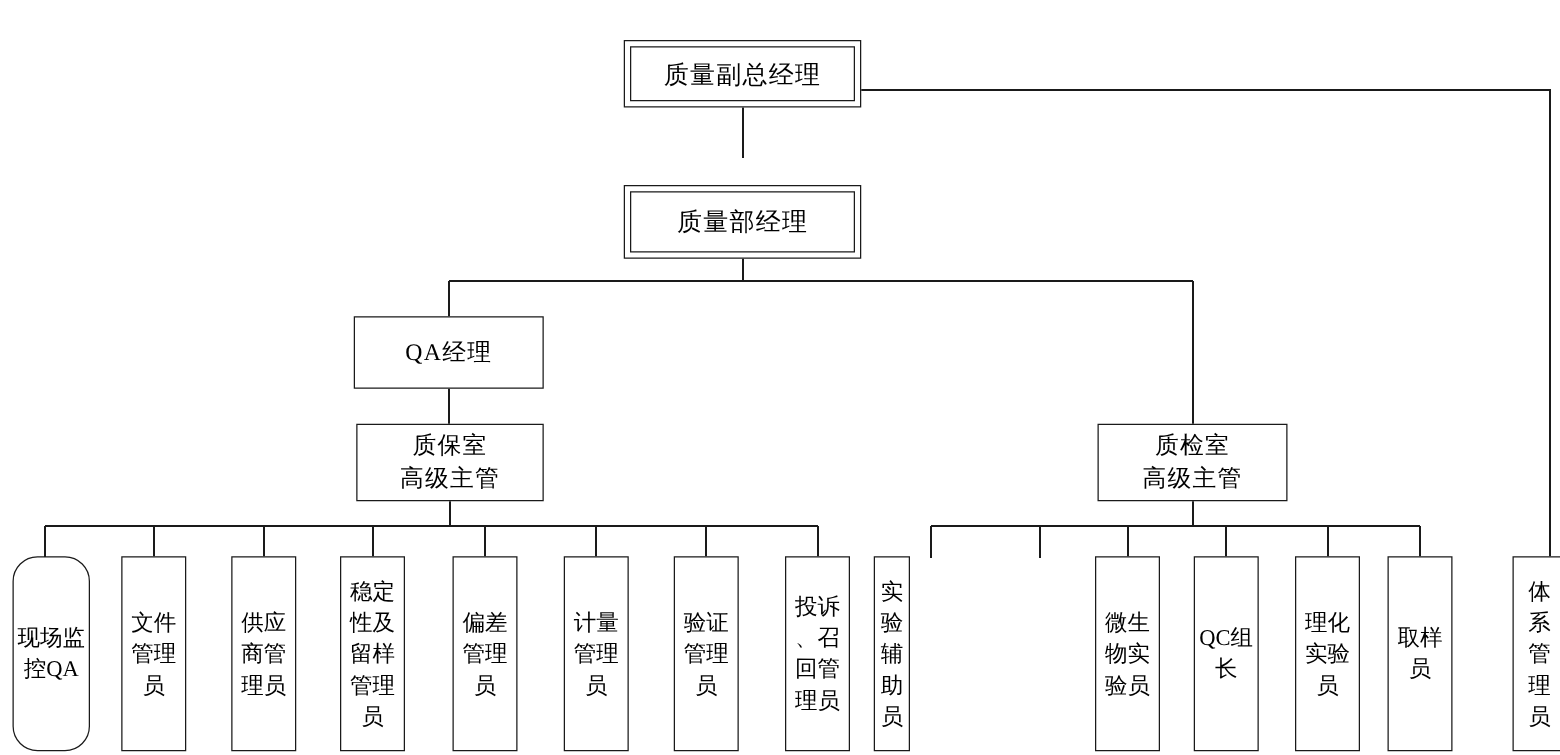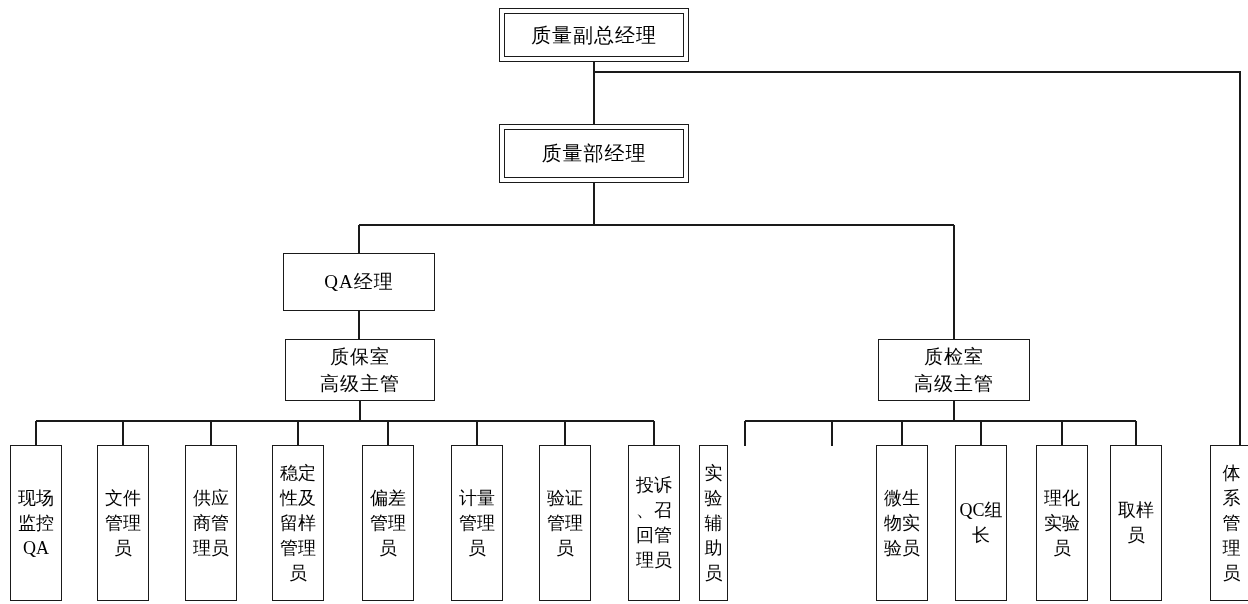--- a/index.html
+++ b/index.html
@@ -17,21 +17,21 @@
   .lines line { stroke: #1a1a1a; stroke-width: 1.6; }
   .node {
     position: absolute;
     border: 1.6px solid #1a1a1a;
     background: #ffffff;
     display: flex;
     align-items: center;
     justify-content: center;
     text-align: center;
   }
-  .double { padding: 4px; }
+  .double { padding: 4px; margin-top: 24px; }
   .double .inner {
     border: 1.6px solid #1a1a1a;
     width: 100%;
     height: 100%;
     display: flex;
     align-items: center;
     justify-content: center;
   }
   .lvl1 { font-size: 20px; letter-spacing: 1px; }
   .lvl2 { font-size: 19px; letter-spacing: 1px; }
@@ -103,21 +103,21 @@
   <div class="node" style="left:285px; top:339px; width:150px; height:62px;">
     <span class="two-line">质保室
 高级主管</span>
   </div>
 
   <div class="node" style="left:878px; top:339px; width:152px; height:62px;">
     <span class="two-line">质检室
 高级主管</span>
   </div>
 
-  <div class="node tall" style="left:10px; top:445px; width:52px; height:156px;">
+  <div class="node tall" style="left:10px; top:445px; width:62px; height:156px;border-radius:20px;">
     <span>现场监控QA</span>
   </div>
   <div class="node tall" style="left:97px; top:445px; width:52px; height:156px;">
     <span>文件管理员</span>
   </div>
   <div class="node tall" style="left:185px; top:445px; width:52px; height:156px;">
     <span>供应商管理员</span>
   </div>
   <div class="node tall" style="left:272px; top:445px; width:52px; height:156px;">
     <span>稳定性及留样管理员</span>

